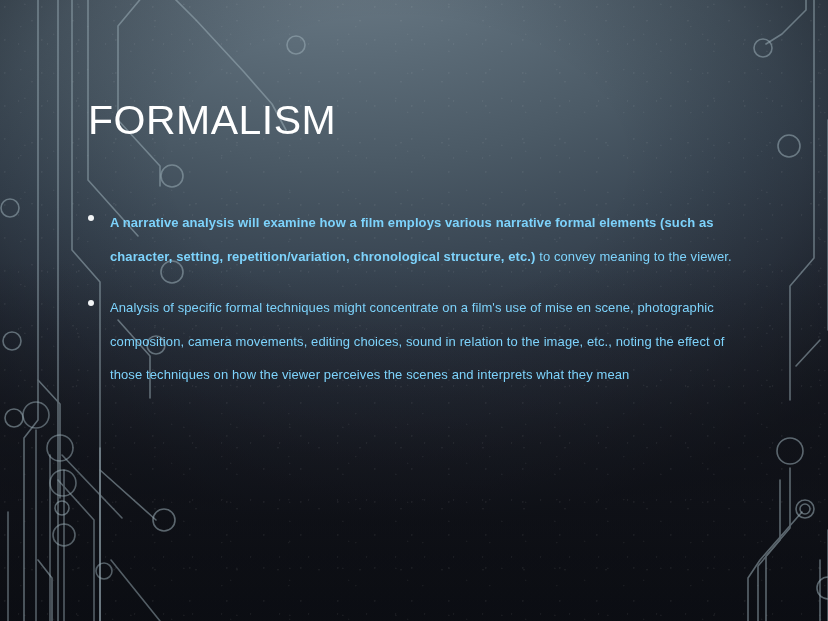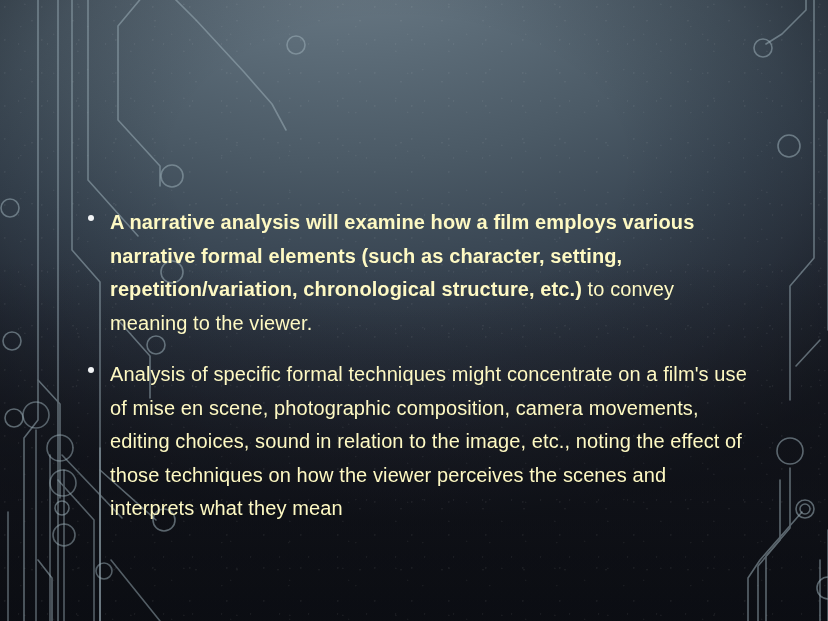--- a/index.html
+++ b/index.html
@@ -100,22 +100,22 @@
     position: absolute;
     left: 4px;
     top: 9px;
     width: 6px;
     height: 6px;
     border-radius: 50%;
     background: #f2f4f6;
   }
 
   .bullet-text {
-    color: #fef9c3;
-    font-size: 20px;
+    color: #7dd3fc;
+    font-size: 13px;
     line-height: 33.5px;
     font-weight: 400;
     letter-spacing: 0.1px;
   }
 
   .bullet-text.lead b {
     font-weight: 700;
   }
 </style>
 </head>
@@ -192,20 +192,21 @@
     <g fill="none" stroke="#9aadb6" stroke-width="1.6" opacity="0.55">
       <circle cx="790" cy="451" r="13"></circle>
       <circle cx="805" cy="509" r="9"></circle>
       <circle cx="805" cy="509" r="5"></circle>
       <circle cx="828" cy="588" r="11"></circle>
     </g>
   </svg>
 
   <div class="content">
 
+    <div class="slide-title">FORMALISM</div>
 
     <div class="body-list">
 
       <div class="bullet-row">
         <span class="bullet-dot"></span>
         <div class="bullet-text lead"><b>A narrative analysis will examine how a film employs various narrative formal elements (such as character, setting, repetition/variation, chronological structure, etc.)</b><span> to convey meaning to the viewer.</span></div>
       </div>
 
       <div class="bullet-row">
         <span class="bullet-dot"></span>

